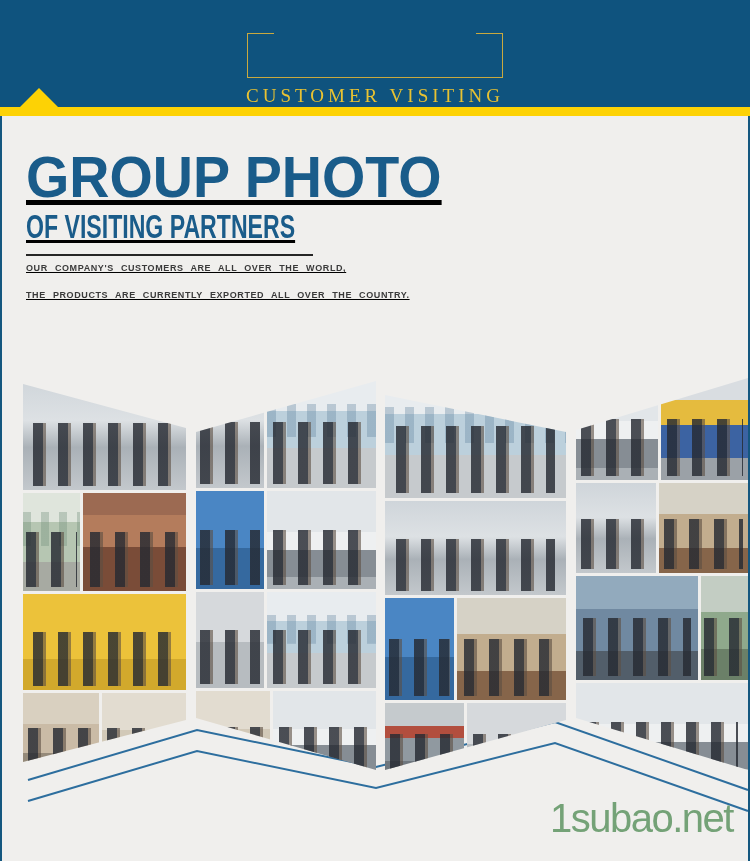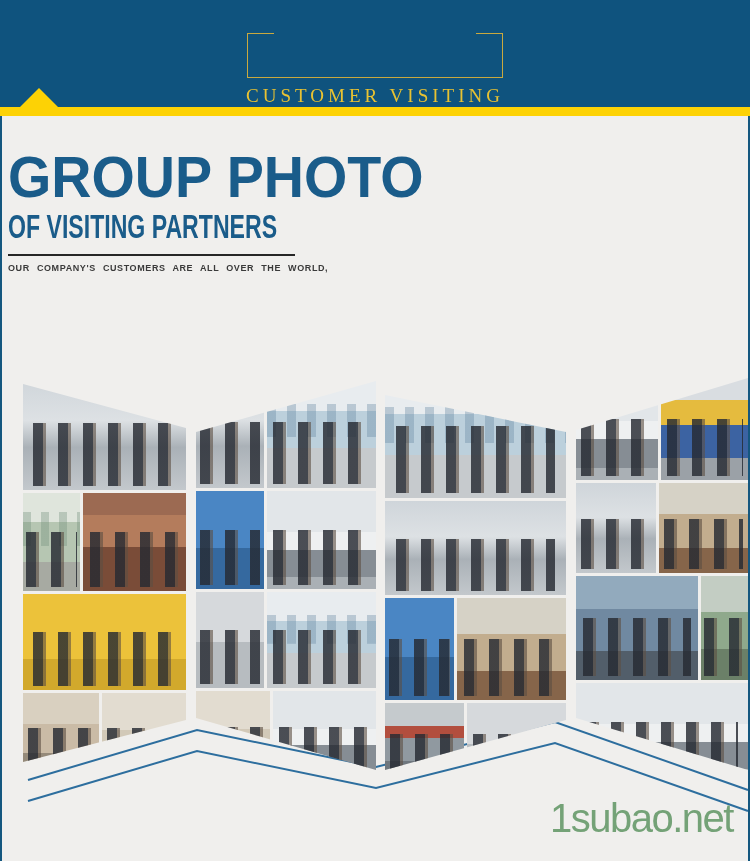--- a/index.html
+++ b/index.html
@@ -22,21 +22,21 @@
   .bar-triangle{position:absolute;left:20px;top:-19px;width:0;height:0;
                 border-left:19px solid transparent;border-right:19px solid transparent;
                 border-bottom:19px solid #fdd205;}
 
   
   .edge{position:absolute;top:107px;width:2px;height:754px;background:#14577f;z-index:1;}
   .edge-l{left:0;}
   .edge-r{right:0;}
 
   
-  .hero{position:absolute;left:8px;top:148px;width:700px;z-index:2;}
+  .hero{position:absolute;left:26px;top:148px;width:700px;z-index:2;text-decoration:underline;}
   .hero-title{margin:0;color:#1a5c8a;font-size:58px;line-height:58px;font-weight:800;
               letter-spacing:0;transform:scaleX(.96);transform-origin:left top;white-space:nowrap;}
   .hero-sub{margin:0;margin-top:4px;color:#1a5c8a;font-size:33px;line-height:33px;font-weight:800;
             transform:scaleX(.70);transform-origin:left top;white-space:nowrap;}
   .hero-rule{width:287px;height:2px;background:#262626;margin-top:11px;}
   .hero-desc{margin:6px 0 0 0;color:#3a3a3a;font-size:9px;line-height:13.5px;font-weight:700;
              letter-spacing:.6px;word-spacing:4px;white-space:pre-line;}
 
   
   #collage{position:absolute;left:0;top:378px;width:750px;height:394px;z-index:2;}
@@ -88,21 +88,21 @@
 </div>
 
 <div class="edge edge-l"></div>
 <div class="edge edge-r"></div>
 
 <section class="hero">
   <h1 class="hero-title">GROUP PHOTO</h1>
   <h2 class="hero-sub">OF VISITING PARTNERS</h2>
   <div class="hero-rule"></div>
   <p class="hero-desc"><span>OUR COMPANY'S CUSTOMERS ARE ALL OVER THE WORLD,</span><br>
-  </p>
+  <span>THE PRODUCTS ARE CURRENTLY EXPORTED ALL OVER THE COUNTRY.</span></p>
 </section>
 
 <div id="collage">
     <div class="col col1">
       <div class="prow" style="height: 112px;">
         <div class="tile s-pave fig" style="flex: 1 1 0%;"></div>
       </div>
       <div class="prow" style="height: 98px;">
         <div class="tile s-bldg-green fig" style="flex: 0.56 1 0%;"></div>
         <div class="tile s-warm fig" style="flex: 1 1 0%;"></div>

